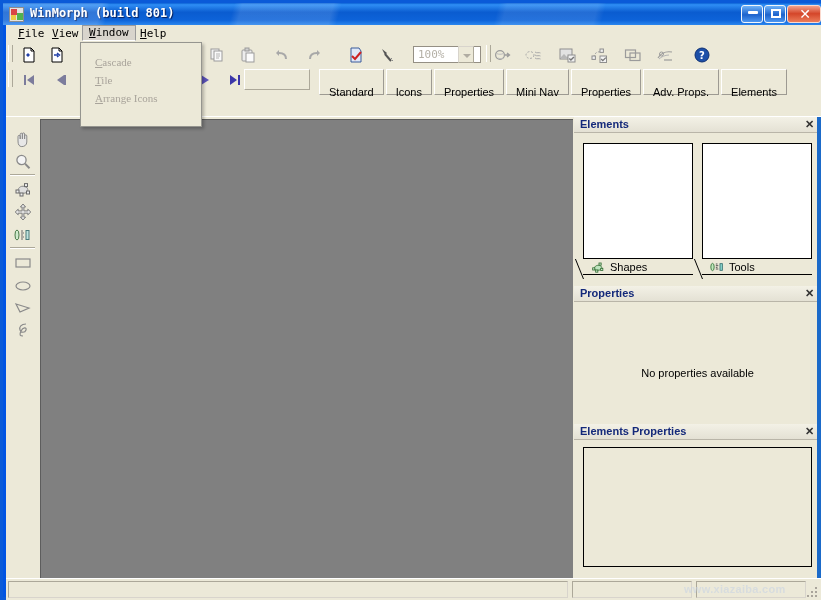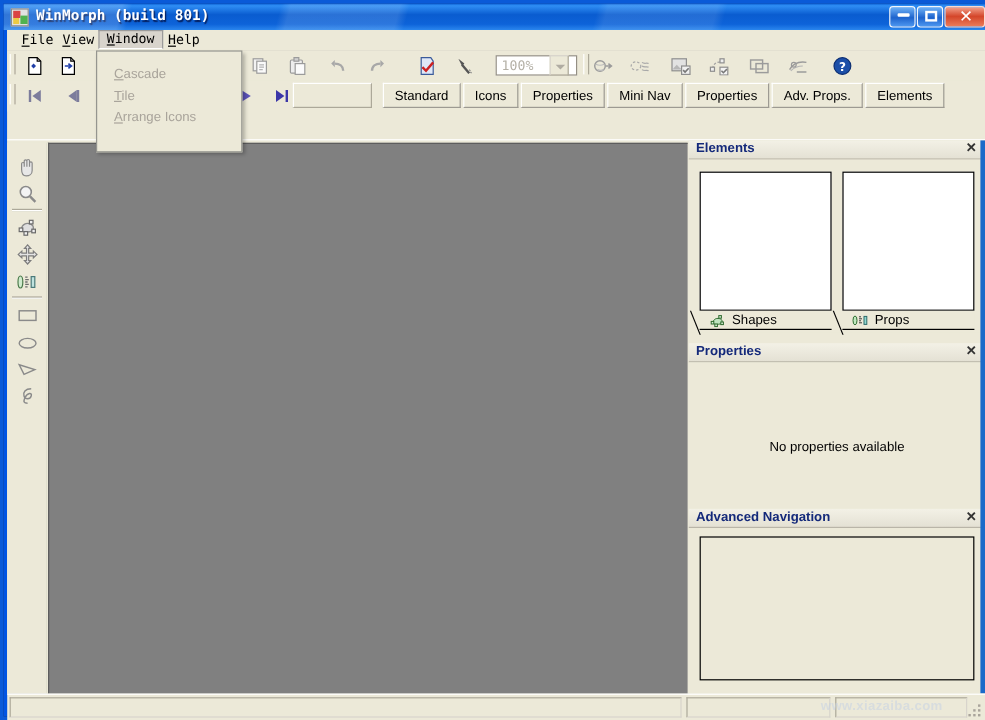--- a/index.html
+++ b/index.html
@@ -83,21 +83,21 @@
   
   .dropdown{
     position:absolute;left:74px;top:17px;width:120px;height:83px;
     background:#ece9d8;border:1px solid #95958f;
     box-shadow:2px 2px 3px rgba(0,0,0,.25);
     z-index:60;
   }
   .dditem{
     position:absolute;left:14px;height:18px;line-height:18px;
     font-size:11px;color:#a9a49b;cursor:default;white-space:nowrap;
-    font-family:Liberation Sans, sans-serif;
+    font-family:Liberation Serif, serif;
     text-align:right;
   }
   .dditem u{text-decoration:underline;}
 
   
   .tb-row{position:absolute;left:0;width:815px;background:#ece9d8;}
   .tb-row1{top:17px;height:25px;}
   .tb-row2{top:42px;height:26px;}
   .tb-sep-h{position:absolute;left:0;width:815px;height:1px;background:#fff;}
   .tbgroup{
@@ -129,21 +129,21 @@
   }
   .zoomarrow:after{
     content:"";position:absolute;left:4px;top:7px;
     border-left:4px solid transparent;border-right:4px solid transparent;
     border-top:4px solid #b0aca2;
   }
 
   
   .tabstrip{position:absolute;left:313px;top:69px;height:22px;display:flex;}
   .tab{
-    height:21px;line-height:20px;padding:0 9px;margin-right:2px;
+    height:21px;line-height:20px;padding:12px 9px;margin-right:2px;
     background:#ece9d8;
     border-left:1px solid #fff;border-top:1px solid #fff;
     border-right:1px solid #9d9a92;border-bottom:1px solid #9d9a92;
     box-sizing:border-box;font-size:11px;color:#000;cursor:default;
     font-family:"Liberation Sans", sans-serif;white-space:nowrap;
   }
 
   
   .leftbar{
     position:absolute;left:0;top:94px;width:33px;height:459px;
@@ -524,39 +524,39 @@
                 <span class="eltab-underline" style="left:0;bottom:0;width:110px;"></span>
               </div>
 
               <div class="eltab" style="left:128px;width:110px;">
                 <span class="edgeL"></span>
                 <svg style="position:absolute;left:8px;top:2px;" width="15" height="12" viewBox="0 0 18 14">
                   <ellipse cx="3" cy="7" rx="2" ry="4.4" fill="#bfe8bf" stroke="#2f6b2f"></ellipse>
                   <path d="M7 3.4h2M7 5.4h3M7 7.4h2M7 9.4h3" stroke="#3a3a3a" stroke-width="1"></path>
                   <rect x="12" y="3" width="2.8" height="8" fill="#8fd8d0" stroke="#2f6b6b"></rect>
                 </svg>
-                <span class="lbl" style="left:27px;">Props</span>
+                <span class="lbl" style="left:27px;">Tools</span>
                 <span class="eltab-underline" style="left:0;bottom:0;width:110px;"></span>
               </div>
             </div>
           </div>
 
           <div class="panel" style="top:169px;height:137px;">
             <div class="panel-hdr">
               <div class="ttl">Properties</div>
               <div class="panel-close">✕</div>
             </div>
             <div class="panel-body" style="height:121px;">
               <div class="props-empty" style="top:65px;">No properties available</div>
             </div>
           </div>
 
           <div class="panel" style="top:307px;height:154px;">
             <div class="panel-hdr">
-              <div class="ttl">Advanced Navigation</div>
+              <div class="ttl">Elements Properties</div>
               <div class="panel-close">✕</div>
             </div>
             <div class="panel-body" style="height:138px;">
               <div class="advbox"></div>
             </div>
           </div>
 
           <div class="dock-scroll"></div>
         </div>
 

